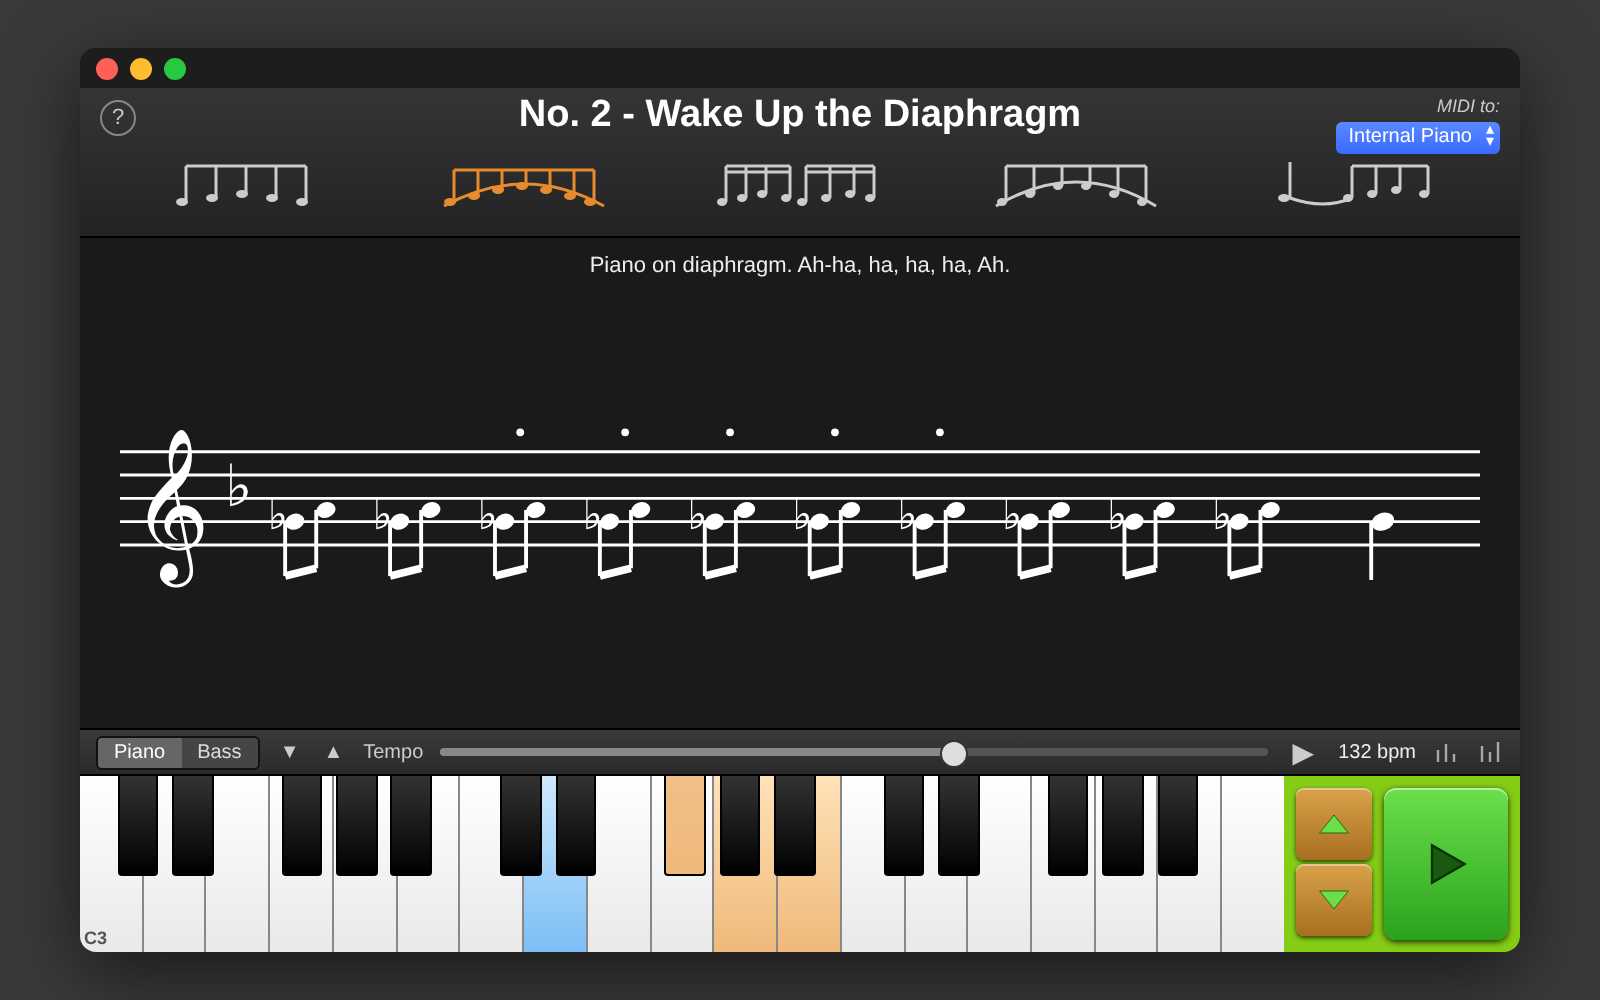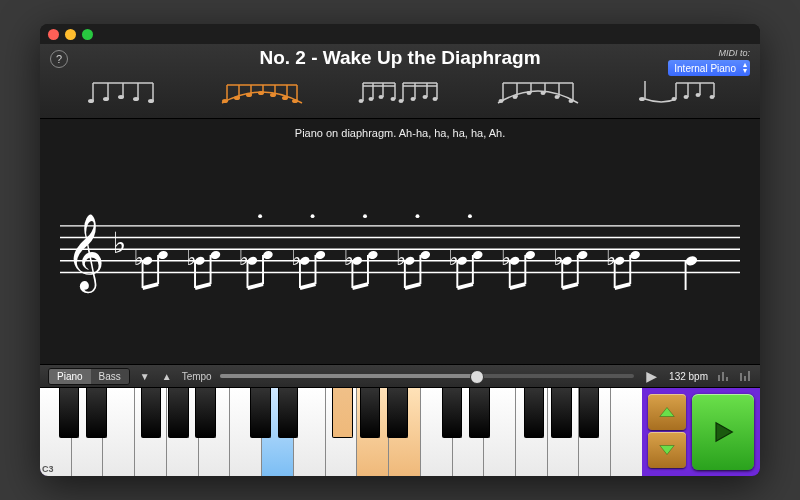--- a/index.html
+++ b/index.html
@@ -92,21 +92,21 @@
   .tempo-label{color:#ccc;}
   .slider{flex:1;position:relative;height:4px;background:#555;border-radius:2px;}
   .slider-fill{position:absolute;left:0;top:0;height:100%;width:62%;background:#888;border-radius:2px;}
   .slider-thumb{position:absolute;left:62%;top:-4px;width:12px;height:12px;border-radius:50%;background:#ddd;border:1px solid #333;transform:translateX(-50%);}
   .play-tri{color:#ccc;font-size:14px;padding:0 4px;}
   .bpm{color:#eee;font-weight:400;}
   .meter-icon{width:14px;height:14px;display:inline-block;}
   .meter-icon svg line{stroke:#aaa;stroke-width:1.2;}
 
   
-  .kbd-row{display:flex;align-items:stretch;height:88px;background:#6d28d9;}
+  .kbd-row{display:flex;align-items:stretch;height:88px;background:#84cc16;}
   .keyboard{flex:1;position:relative;background:#000;overflow:hidden;}
   .white-keys{display:flex;height:100%;}
   .wkey{flex:1;background:linear-gradient(#fff,#e9e9e9);border-right:1px solid #888;position:relative;}
   .wkey:last-child{border-right:none;}
   .wkey.lit{background:linear-gradient(#ffe2b8,var(--orange-key));}
   .wkey.litblue{background:linear-gradient(#cfe8ff,var(--blue-key));}
   .wkey .lbl{position:absolute;bottom:2px;left:2px;font-size:9px;color:#555;font-weight:600;}
   .black-keys{position:absolute;top:0;left:0;right:0;height:56%;pointer-events:none;}
   .bkey{position:absolute;top:0;width:3.1%;height:100%;background:linear-gradient(#333,#000);border:1px solid #000;border-top:none;border-radius:0 0 2px 2px;pointer-events:auto;}
   .bkey.lit{background:linear-gradient(#f0c088,var(--orange-key));}

